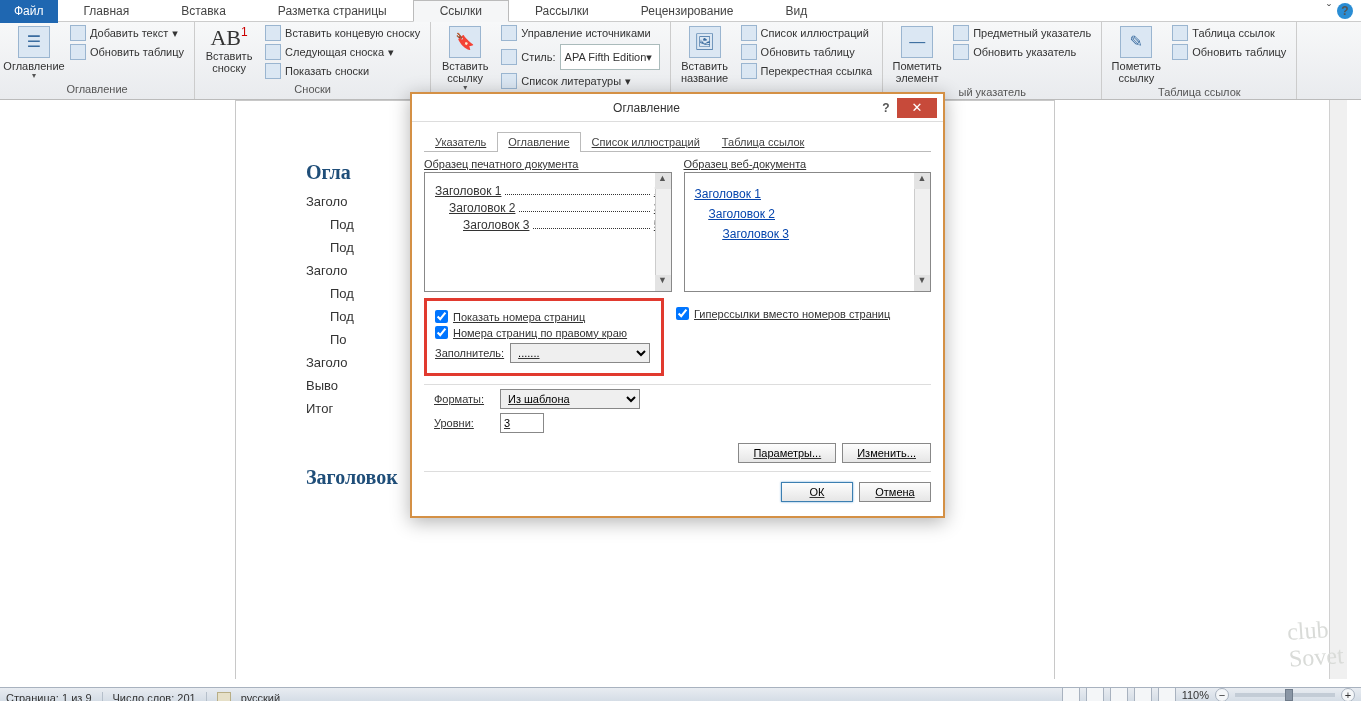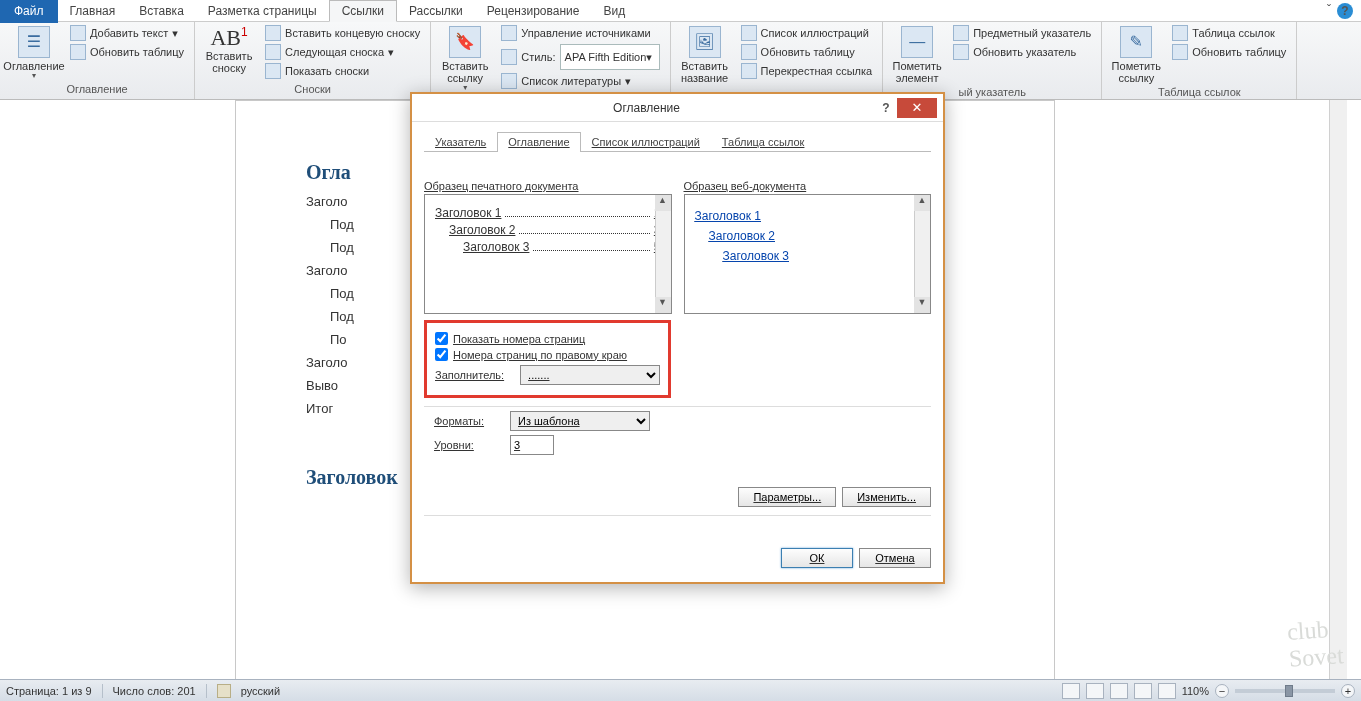--- a/index.html
+++ b/index.html
@@ -1,21 +1,21 @@
 <!DOCTYPE html>
 <html><head>
 <meta charset="utf-8">
 <style>
 * { box-sizing: border-box; margin: 0; padding: 0; font-family: "Segoe UI", Tahoma, sans-serif; }
 body { background: #fff; width: 1361px; height: 701px; overflow: hidden; position: relative; font-size: 12px; color: #333; }
 
 
 .tabs-row { display: flex; align-items: center; height: 22px; background: #fff; border-bottom: 1px solid #ccc; padding-left: 0; }
 .file-tab { background: #1f67b1; color: #fff; padding: 3px 14px; font-size: 12px; height: 25px; display: flex; align-items: center; }
-.tab { padding: 3px 12px; font-size: 12px; color: #444; cursor: pointer; height: 22px; display: flex; align-items: center; }
+.tab { padding: 3px 26px; font-size: 12px; color: #444; cursor: pointer; height: 22px; display: flex; align-items: center; }
 .tab.active { background: #f5f6f7; border: 1px solid #bbb; border-bottom: 1px solid #f5f6f7; margin-bottom: -1px; }
 .top-icons { margin-left: auto; display: flex; gap: 6px; padding-right: 8px; }
 .top-icons span { font-size: 12px; color: #555; cursor: pointer; }
 .help-circle { width: 16px; height: 16px; background: #2a8dd4; color: #fff; border-radius: 50%; display: inline-flex; align-items: center; justify-content: center; font-size: 11px; font-weight: bold; }
 
 
 .ribbon { display: flex; background: linear-gradient(#f7f8f9,#e9ebee); height: 78px; border-bottom: 1px solid #bbb; }
 .ribbon-group { border-right: 1px solid #ccc; padding: 2px 6px; display: flex; flex-direction: column; }
 .ribbon-group-body { display: flex; flex: 1; align-items: flex-start; gap: 4px; }
 .ribbon-group-title { text-align: center; font-size: 11px; color: #555; margin-top: auto; padding-bottom: 2px; }
@@ -41,46 +41,46 @@
 .dialog { position: absolute; left: 410px; top: 92px; width: 535px; background: #fff; border: 2px solid #d49045; box-shadow: 0 4px 18px rgba(0,0,0,.3); z-index: 50; }
 .dialog-title { background: #fff; height: 28px; display: flex; align-items: center; padding: 0 6px; border-bottom: 1px solid #ddd; }
 .dialog-title span.title-text { flex: 1; text-align: center; font-size: 12px; color: #333; }
 .dlg-close { background: #c74a3a; color: #fff; width: 40px; height: 20px; display: flex; align-items: center; justify-content: center; cursor: pointer; font-size: 13px; }
 .dlg-help { width: 22px; text-align: center; color: #555; cursor: pointer; font-weight: bold; }
 .dialog-body { padding: 10px 12px 14px; text-decoration: underline; }
 .dlg-tabs { display: flex; border-bottom: 1px solid #bbb; margin-bottom: 6px; }
 .dlg-tab { padding: 3px 10px; font-size: 11px; color: #444; border: 1px solid transparent; border-bottom: none; cursor: pointer; }
 .dlg-tab.active { border-color: #bbb; background: #fff; margin-bottom: -1px; }
 .previews { display: flex; gap: 12px; }
-.preview-col { flex: 1; margin-top: 22px; }
+.preview-col { flex: 1; }
 .preview-label { font-size: 11px; margin-bottom: 2px; }
 .preview-box { border: 1px solid #888; height: 120px; padding: 8px 10px; font-size: 12px; background: #fff; overflow: hidden; position: relative; }
 .preview-box .scroll { position: absolute; right: 0; top: 0; bottom: 0; width: 16px; background: #f0f0f0; border-left: 1px solid #ccc; }
 .preview-box .up, .preview-box .down { position: absolute; right: 0; width: 16px; height: 16px; background: #e3e3e3; text-align: center; font-size: 9px; color: #555; }
 .preview-box .up { top: 0; } .preview-box .down { bottom: 0; }
 .print-line { display: flex; margin: 3px 0; font-size: 12px; }
 .print-line .txt { white-space: nowrap; }
 .print-line .dots { flex: 1; border-bottom: 1px dotted #333; margin: 0 4px 3px; }
 .web-link { color: #0645ad; text-decoration: underline; display: block; margin: 6px 0; cursor: pointer; }
 .highlight-box { border: 3px solid #e13a2f; padding: 6px 8px; margin-top: 6px; }
 .chk-row { display: flex; align-items: center; gap: 5px; font-size: 11px; margin: 3px 0; }
 .chk-row input { margin: 0; }
-.combo-row { display: flex; align-items: center; gap: 16px; font-size: 11px; margin: 4px 0; }
+.combo-row { display: flex; align-items: center; gap: 6px; font-size: 11px; margin: 4px 0; }
 .combo-row select, .combo-row input.spin { border: 1px solid #888; font-size: 11px; padding: 1px 3px; height: 20px; }
 .combo-row select { min-width: 140px; }
 .filler-select { width: 140px; }
 .group-label { font-size: 11px; margin: 8px 0 4px; }
 .dlg-buttons-right { display: flex; justify-content: flex-end; gap: 6px; margin-top: 10px; }
-.dlg-btn { border: 1px solid #888; background: linear-gradient(#fdfdfd,#e6e6e6); padding: 3px 14px; font-size: 11px; cursor: pointer; min-width: 72px; margin-top: 22px; }
+.dlg-btn { border: 1px solid #888; background: linear-gradient(#fdfdfd,#e6e6e6); padding: 3px 14px; font-size: 11px; cursor: pointer; min-width: 72px; }
 .dlg-btn.primary { border: 1px solid #3c7fb1; box-shadow: 0 0 2px #6fa8d8; }
 .spin { width: 44px; }
 .section-sep { border-top: 1px solid #ddd; margin: 8px 0 4px; }
 
 
-.status-bar { position: absolute; bottom: 0; left: 0; right: 0; height: 22px; background: linear-gradient(#e8ecf1,#d5dde6); border-top: 1px solid #a8b2bf; display: flex; align-items: center; font-size: 11px; color: #333; padding: 4px 6px; gap: 10px; }
+.status-bar { position: absolute; bottom: 0; left: 0; right: 0; height: 14px; background: linear-gradient(#e8ecf1,#d5dde6); border-top: 1px solid #a8b2bf; display: flex; font-size: 11px; color: #333; padding: 4px 6px; gap: 10px; }
 .status-bar .sep { width: 1px; height: 14px; background: #b5bfca; }
 .status-right { margin-left: auto; display: flex; align-items: center; gap: 6px; }
 .view-btn { width: 18px; height: 16px; border: 1px solid #a8b2bf; background: #f4f6f8; cursor: pointer; }
 .zoom-track { width: 100px; height: 4px; background: #c3ccd6; position: relative; }
 .zoom-thumb { position: absolute; top: -4px; left: 50px; width: 8px; height: 12px; background: #8a96a5; border: 1px solid #6f7b8a; }
 .zoom-btn { width: 14px; height: 14px; border: 1px solid #a8b2bf; border-radius: 50%; background: #f4f6f8; display: flex; align-items: center; justify-content: center; font-size: 11px; cursor: pointer; }
 .lang-icon { width: 14px; height: 14px; background: #e6e0c8; border: 1px solid #b8ae86; display: inline-block; }
 
 
 .watermark { position: absolute; right: 18px; bottom: 30px; font-family: cursive; color: #d9dbd8; font-size: 24px; transform: rotate(-4deg); pointer-events: none; }
@@ -316,20 +316,26 @@
           </div>
         <div class="chk-row">
             <input type="checkbox" checked="" style="">
             <span>Номера страниц по правому краю</span>
           </div>
         <div class="combo-row">
             <span>Заполнитель:</span>
           <select class="filler-select"><option>.......</option></select>
         </div>
       </div>
+      <div style="padding-top:12px">
+        <div class="chk-row">
+            <input type="checkbox" checked="" style="">
+            <span>Гиперссылки вместо номеров страниц</span>
+          </div>
+      </div>
     </div>
 
     <div class="section-sep"></div>
     <div class="combo-row" style="padding-left:10px">
       <span style="width:60px">Форматы:</span>
       <select><option>Из шаблона</option></select>
     </div>
     <div class="combo-row" style="padding-left:10px">
       <span style="width:60px">Уровни:</span>
       <input class="spin" type="number" value="3" style="">

